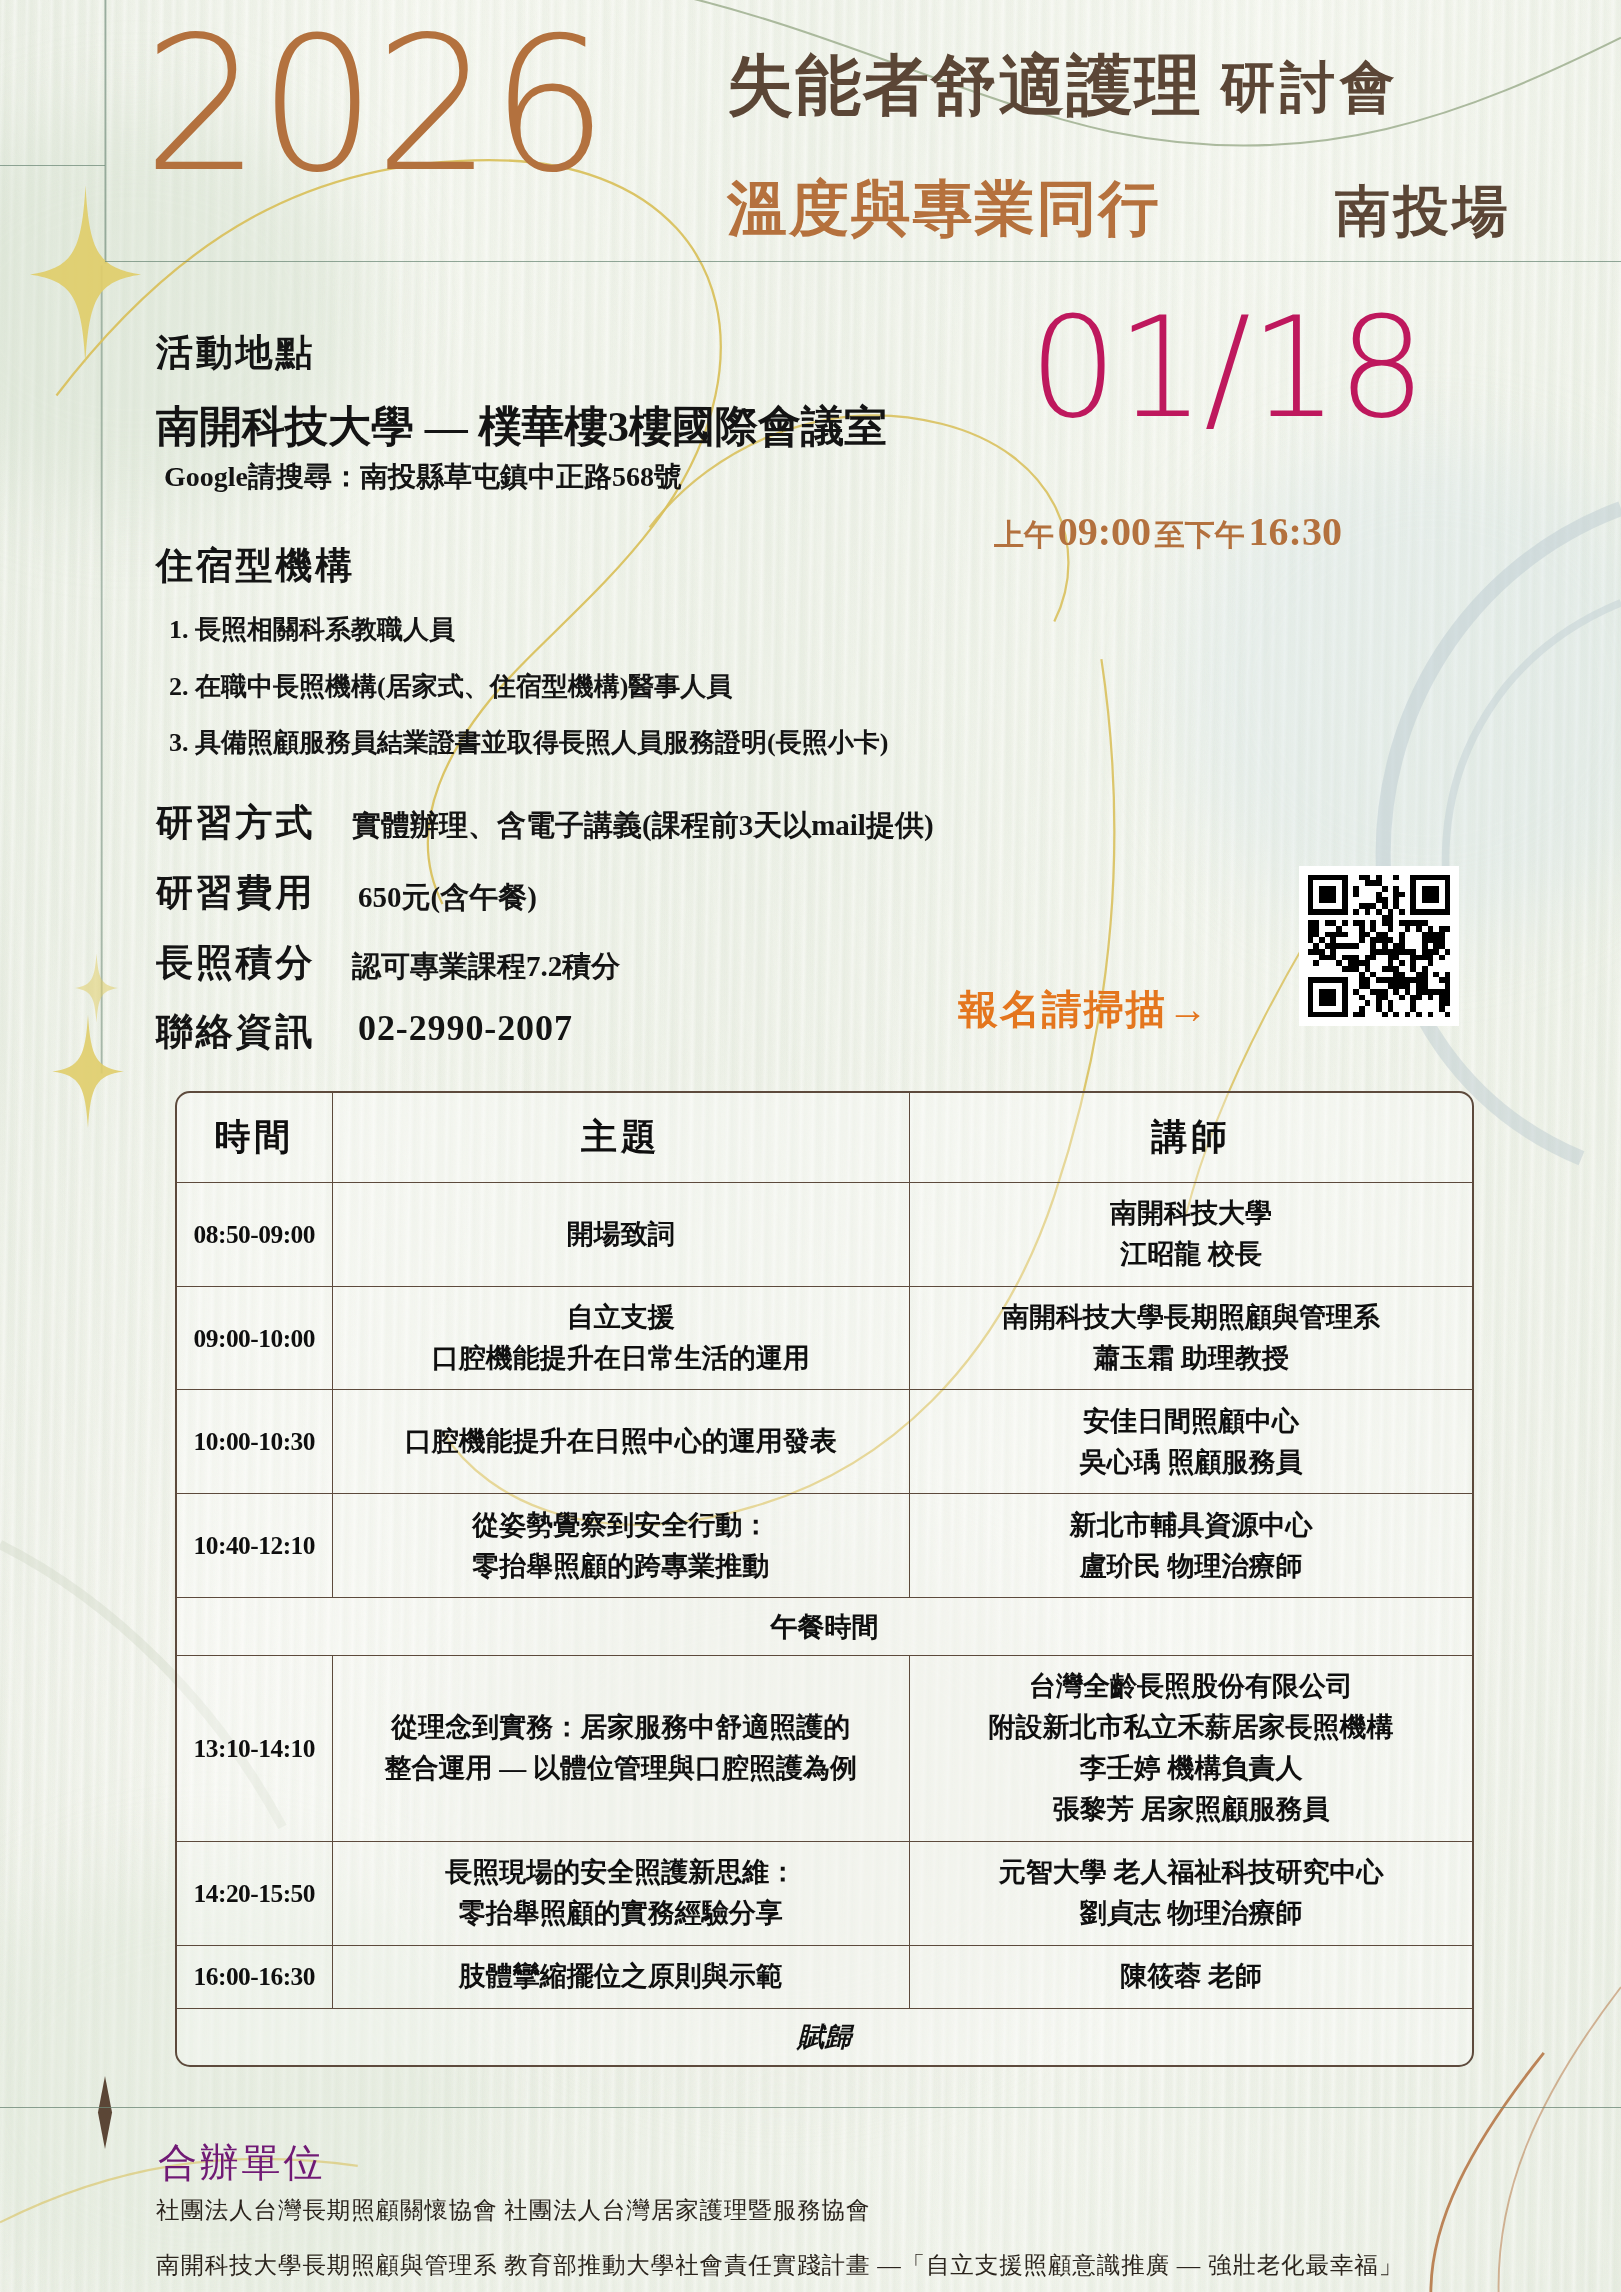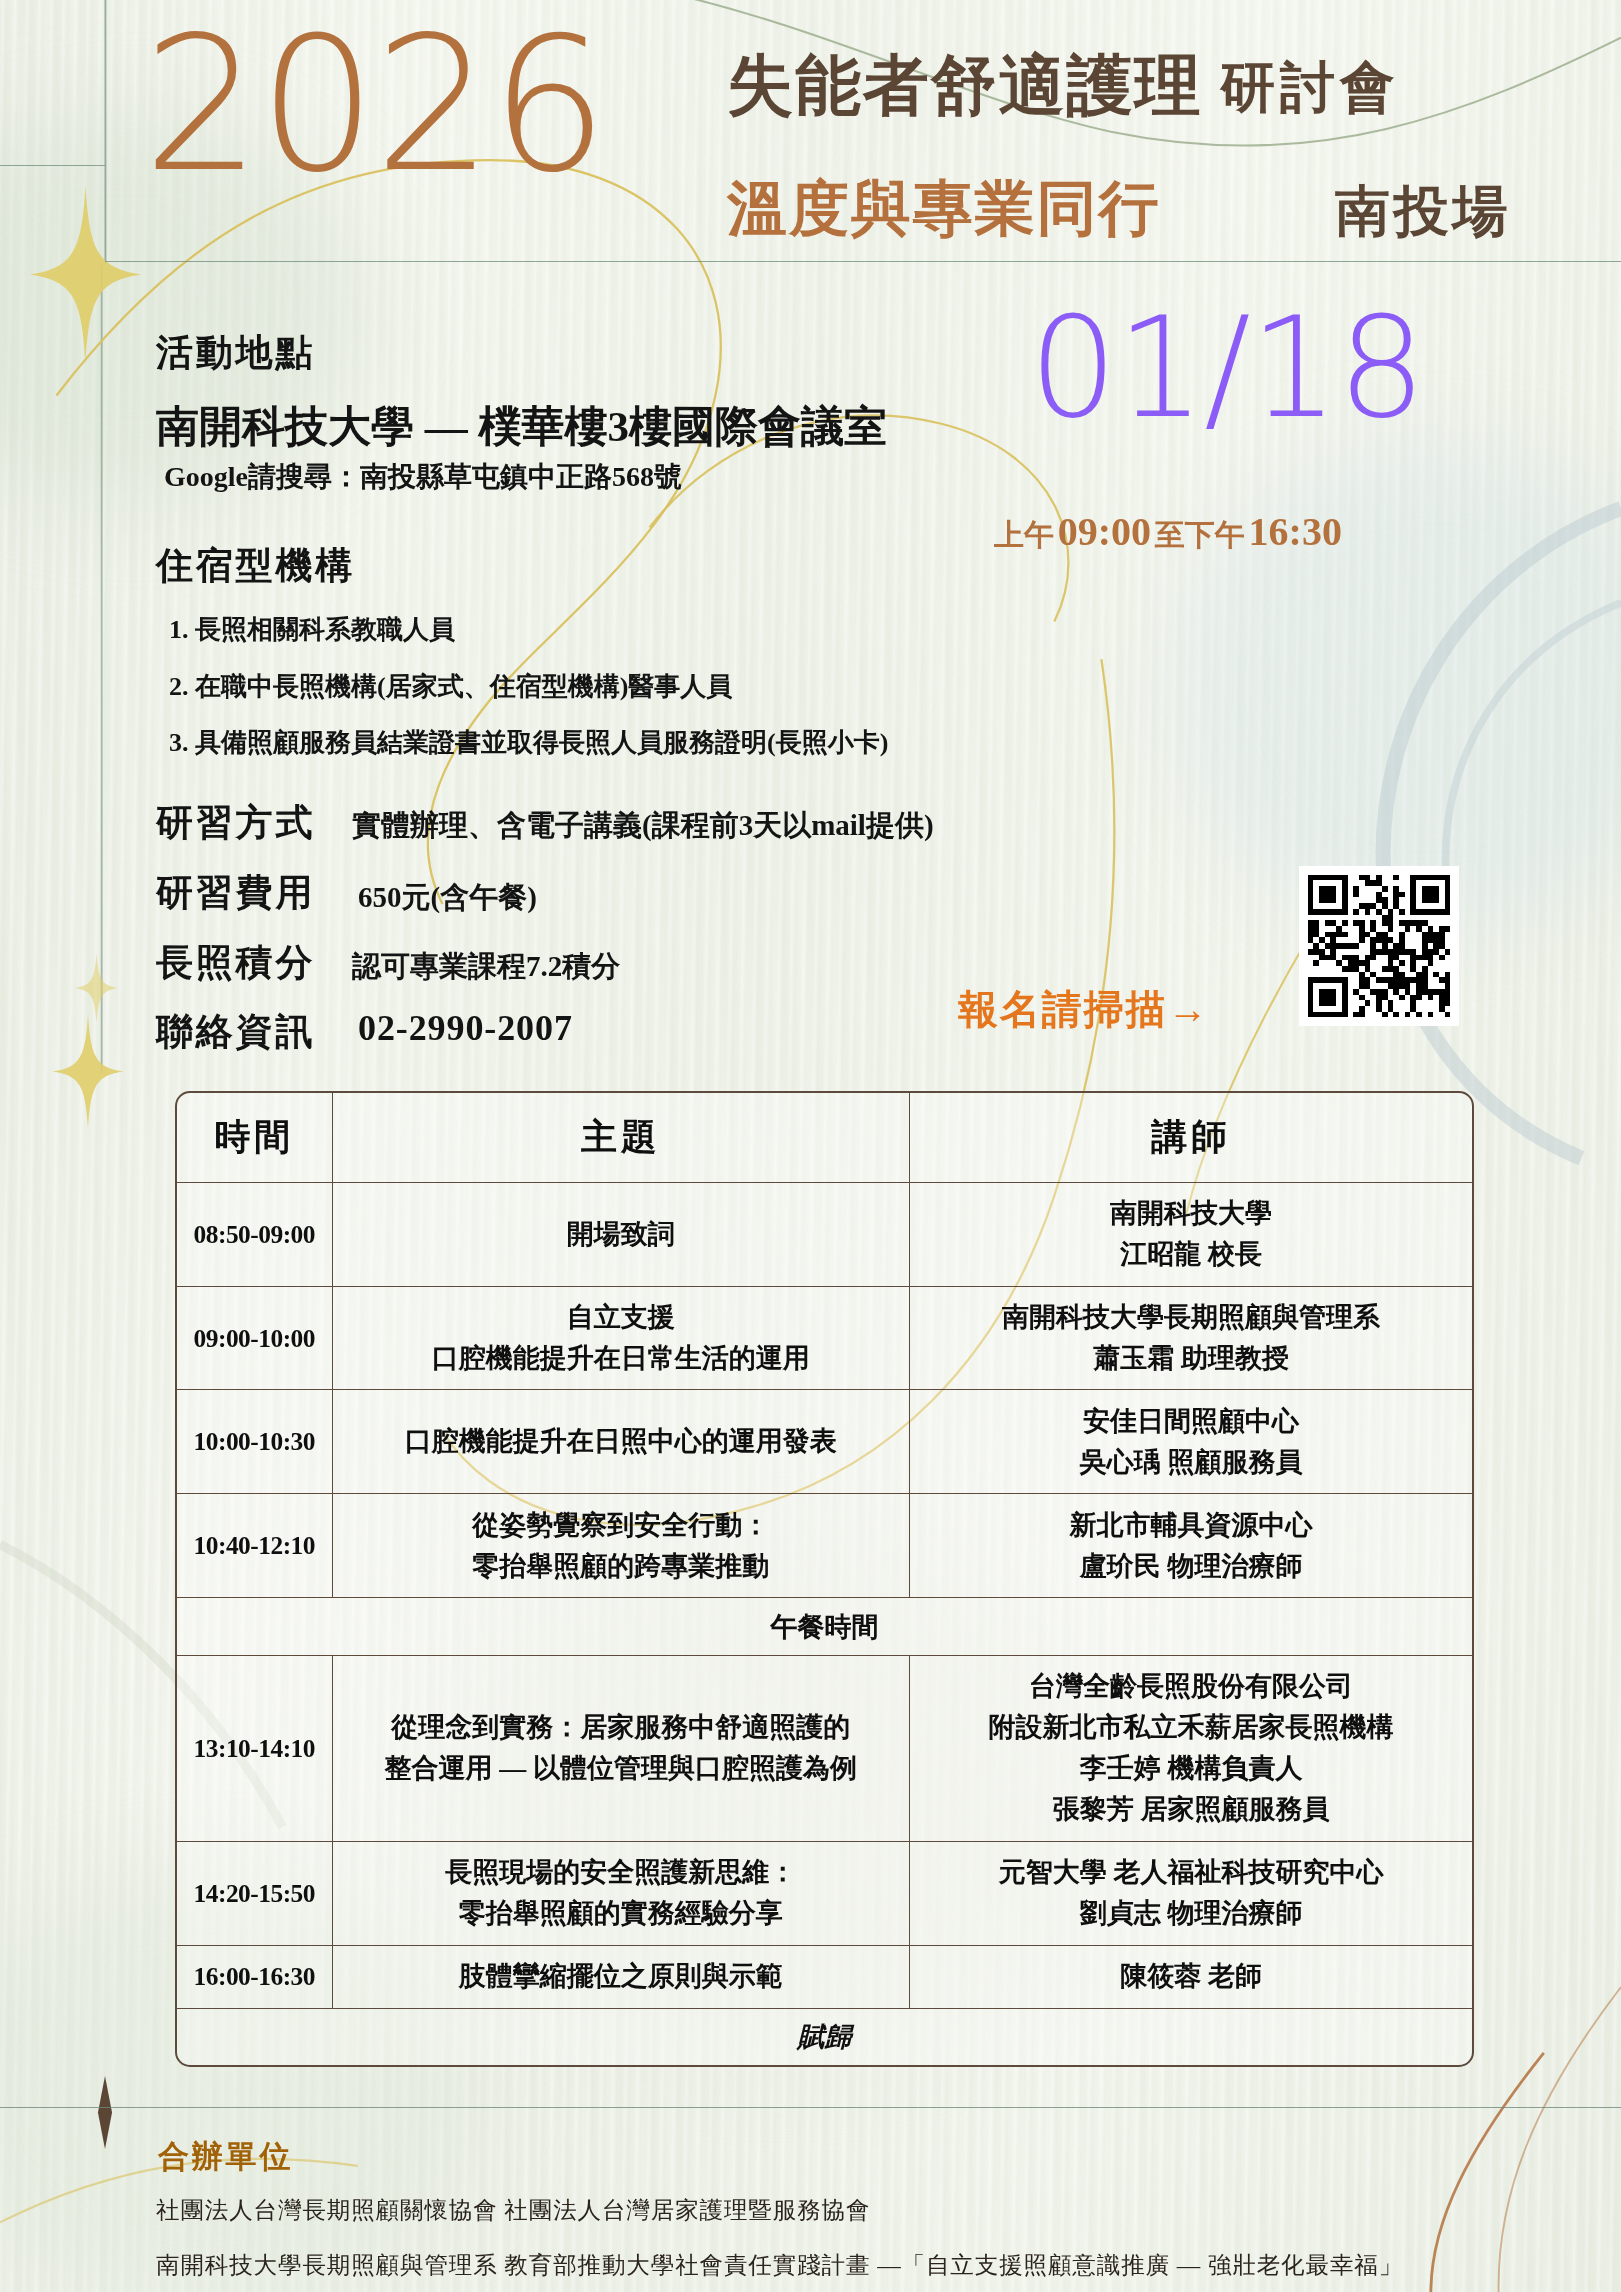--- a/index.html
+++ b/index.html
@@ -172,21 +172,21 @@
 
   
   .date-big {
     position: absolute;
     left: 1029px;
     top: 299px;
     font-family: "DejaVu Sans", "Liberation Sans", sans-serif;
     font-size: 139px;
     font-weight: 300;
     letter-spacing: -0.9px;
-    color: #8b5cf6;
+    color: #be185d;
     line-height: 1;
   }
   .date-time {
     position: absolute;
     left: 994px;
     top: 508px;
     color: #b3713e;
     white-space: nowrap;
     font-weight: bold;
   }
@@ -285,23 +285,23 @@
     left: 0;
     top: 2107px;
     width: 1621px;
     border-top: 1.9px solid #6e8a78;
     opacity: .8;
   }
   .footer-head {
     position: absolute;
     left: 158px;
     top: 2136px;
-    font-size: 31px;
-    font-weight: bold;
-    color: #a16207;
+    font-size: 39px;
+    font-weight: normal;
+    color: #701a75;
     letter-spacing: 2.8px;
   }
   .footer-line {
     position: absolute;
     font-size: 23.5px;
     color: #2b241d;
     white-space: nowrap;
     letter-spacing: 0.9px;
   }
   .diamond-dark {

